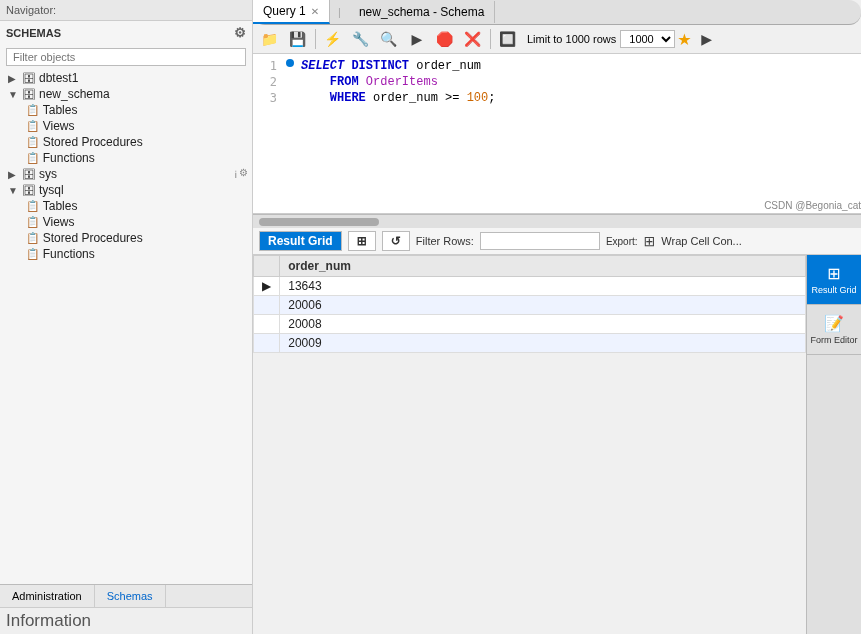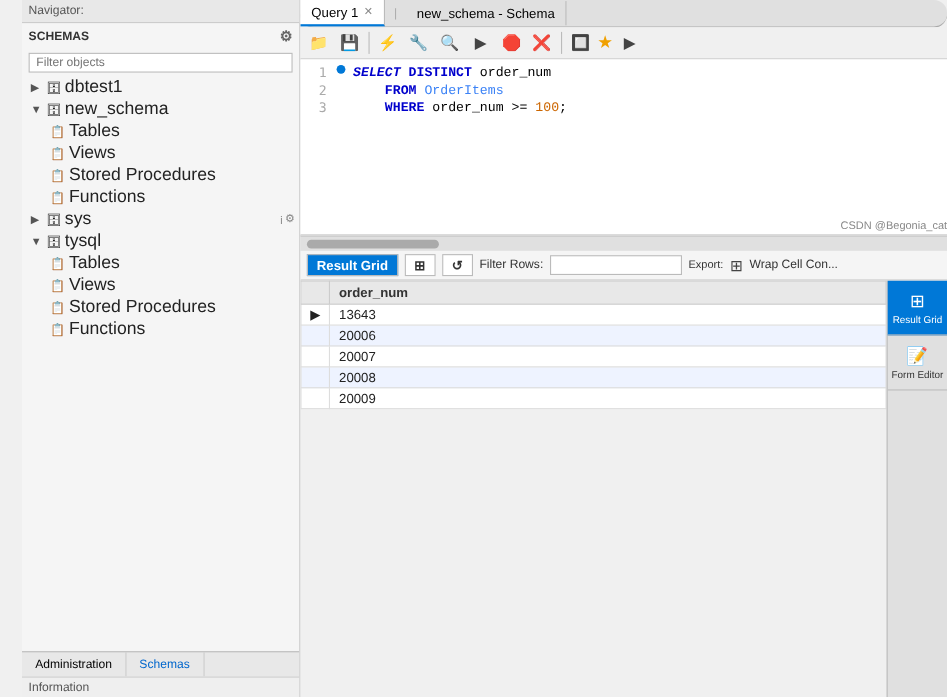--- a/index.html
+++ b/index.html
@@ -1,42 +1,42 @@
 <!DOCTYPE html>
 <html><head>
   <meta charset="utf-8">
   <style>
     * { box-sizing: border-box; margin: 0; padding: 0; }
     body { font-family: 'Segoe UI', Arial, sans-serif; font-size: 12px; background: #f0f0f0; display: flex; flex-direction: column; height: 634px; width: 861px; overflow: hidden; }
 
     
-    .app-container { display: flex; flex-direction: column; height: 100%; margin-left: 20px; }
+    .app-container { display: flex; flex-direction: column; height: 100%; }
     .main-area { display: flex; flex: 1; overflow: hidden; }
 
     
     .navigator { width: 253px; background: #f5f5f5; border-right: 1px solid #ccc; display: flex; flex-direction: column; flex-shrink: 0; }
     .navigator-title { padding: 4px 6px; font-size: 11px; color: #555; border-bottom: 1px solid #ccc; background: #e8e8e8; }
     .schemas-header { display: flex; justify-content: space-between; align-items: center; padding: 4px 6px; font-size: 11px; font-weight: bold; color: #333; }
     .schemas-icon { color: #666; cursor: pointer; font-size: 13px; }
     .filter-box { padding: 4px 6px; }
     .filter-input { width: 100%; border: 1px solid #bbb; padding: 2px 6px; font-size: 11px; background: white; color: #333; }
     .tree-container { flex: 1; overflow-y: auto; overflow-x: hidden; }
     .tree-item { display: flex; align-items: center; padding: 1px 4px; cursor: pointer; white-space: nowrap; }
     .tree-indent { display: inline-block; }
     .tree-arrow { width: 14px; display: inline-block; color: #555; font-size: 10px; }
     .tree-icon { margin-right: 3px; font-size: 11px; }
-    .tree-label { font-size: 16px; color: #222; }
+    .tree-label { font-size: 12px; color: #222; }
     .tree-actions { margin-left: auto; display: flex; gap: 2px; }
     .tree-action-btn { font-size: 10px; color: #888; cursor: pointer; }
 
     
     .bottom-tabs { display: flex; border-top: 1px solid #bbb; background: #e8e8e8; }
     .bottom-tab { padding: 5px 12px; font-size: 11px; cursor: pointer; border-right: 1px solid #ccc; }
     .bottom-tab.link { color: #0066cc; }
-    .info-bar { padding: 3px 6px; font-size: 11px; color: #555; background: #efefef; border-top: 1px solid #ccc; }
+    .info-bar { padding: 3px 6px; font-size: 17px; color: #555; background: #efefef; border-top: 1px solid #ccc; }
 
     
     .right-panel { flex: 1; display: flex; flex-direction: column; overflow: hidden; }
 
     
     .tabs-bar { display: flex; align-items: center; background: #e0e0e0; border-bottom: 1px solid #aaa; border-radius: 12px; }
     .tab { display: flex; align-items: center; padding: 4px 10px; font-size: 12px; cursor: pointer; border-right: 1px solid #bbb; gap: 5px; }
     .tab.active { background: #ffffff; border-bottom: 2px solid #0078d7; }
     .tab-close { font-size: 10px; color: #888; cursor: pointer; }
     .tab-separator { color: #aaa; font-size: 11px; padding: 4px 8px; }
@@ -218,20 +218,26 @@
         <div class="toolbar-btn">💾</div>
         <div class="toolbar-separator"></div>
         <div class="toolbar-btn">⚡</div>
         <div class="toolbar-btn">🔧</div>
         <div class="toolbar-btn">🔍</div>
         <div class="toolbar-btn">▶</div>
         <div class="toolbar-btn">🛑</div>
         <div class="toolbar-btn">❌</div>
         <div class="toolbar-separator"></div>
         <div class="toolbar-btn">🔲</div>
+        <div class="limit-box">
+          <span>Limit to 1000 rows</span>
+          <select class="limit-select">
+            <option>1000</option>
+          </select>
+        </div>
         <div class="toolbar-star">★</div>
         <div class="toolbar-btn">▶</div>
       </div>
 
       <div class="sql-editor">
         <div class="sql-line">
           <span class="line-num">1</span>
           <span class="line-dot">
               <span class="dot"></span>
             </span>
@@ -239,21 +245,21 @@
             <span class="kw-select">SELECT</span>
             <span style="color:#000"> </span>
             <span class="kw-distinct">DISTINCT</span>
             <span style="color:#000"> order_num</span>
           </span>
         </div>
         <div class="sql-line">
           <span class="line-num">2</span>
           <span class="line-dot"></span>
           <span class="line-code">
-            <span style="color:#000">&nbsp;&nbsp;&nbsp;&nbsp;</span><span class="kw-from">FROM</span><span style="color:#3b82f6"> OrderItems</span>
+            <span style="color:#000">&nbsp;&nbsp;&nbsp;&nbsp;</span><span class="kw-from">FROM</span><span style="color:#a21caf"> OrderItems</span>
           </span>
         </div>
         <div class="sql-line">
           <span class="line-num">3</span>
           <span class="line-dot"></span>
           <span class="line-code">
             <span style="color:#000">&nbsp;&nbsp;&nbsp;&nbsp;</span><span class="kw-where">WHERE</span><span style="color:#000"> order_num &gt;= </span><span class="num-val">100</span><span style="color:#000">;</span>
           </span>
         </div>
         <div class="watermark">CSDN @Begonia_cat</div>
@@ -291,24 +297,20 @@
                 </tr>
               </thead>
               <tbody>
                 <tr>
                   <td class="row-num-col">▶</td>
                   <td>13643</td>
                 </tr>
                 <tr>
                   <td class="row-num-col"></td>
                   <td>20006</td>
-                </tr>
-                <tr>
-                  <td class="row-num-col"></td>
-                  <td>20007</td>
                 </tr>
                 <tr>
                   <td class="row-num-col"></td>
                   <td>20008</td>
                 </tr>
                 <tr>
                   <td class="row-num-col"></td>
                   <td>20009</td>
                 </tr>
               </tbody>

